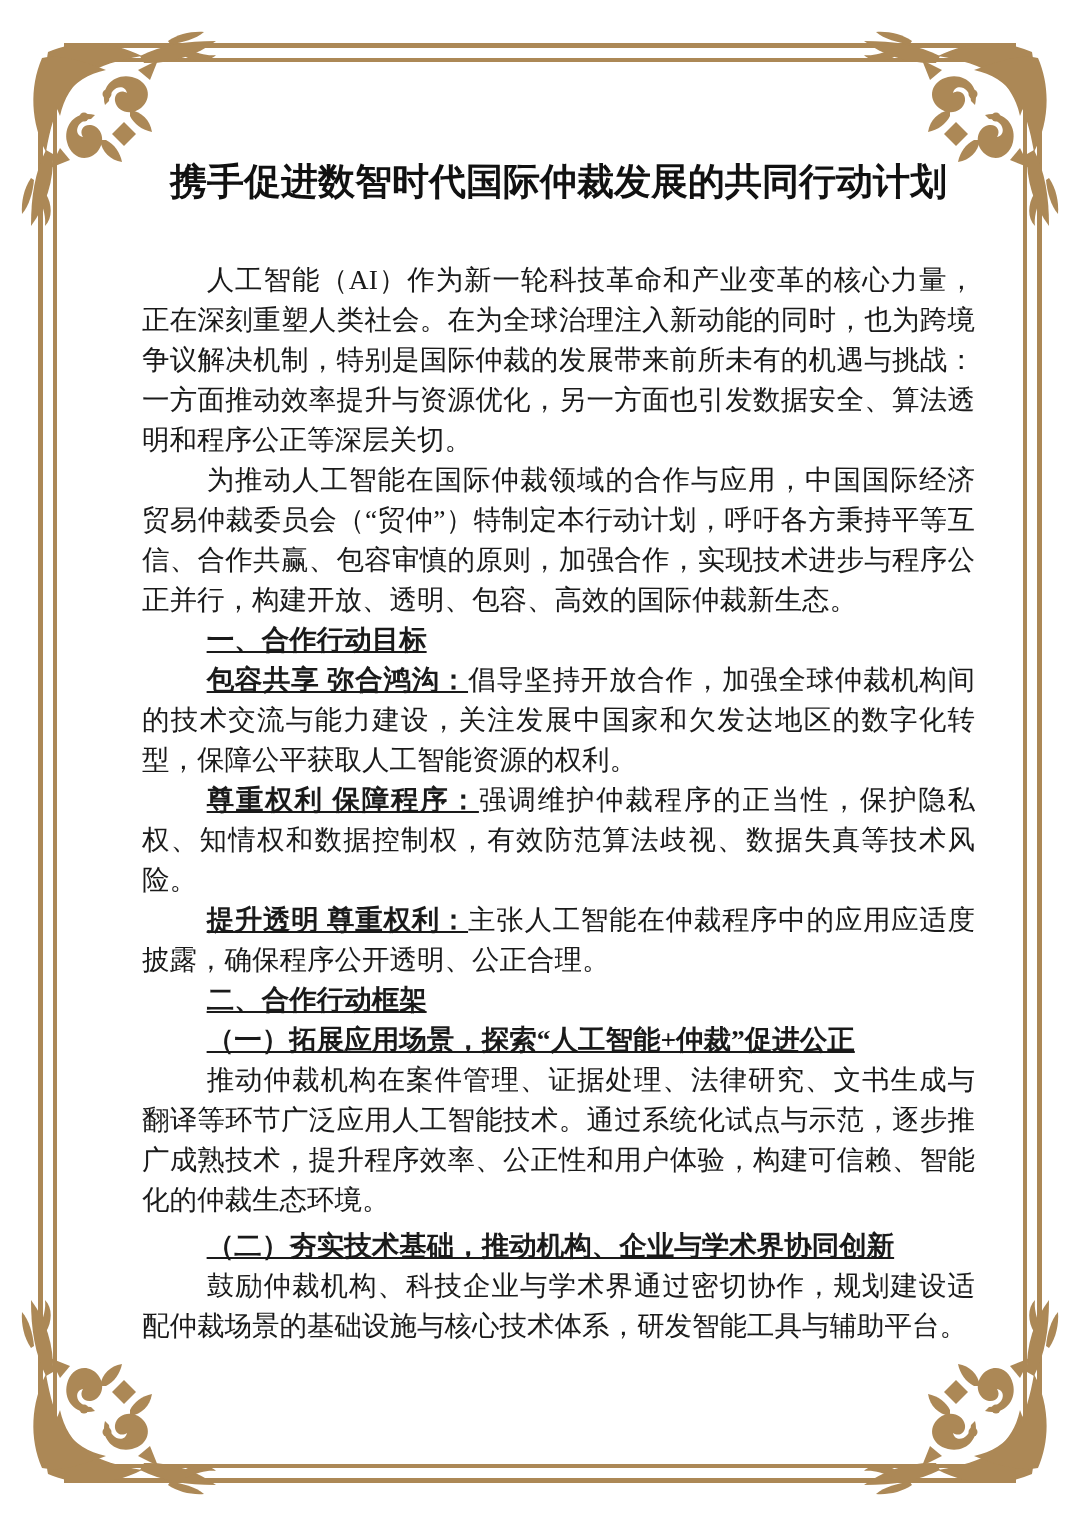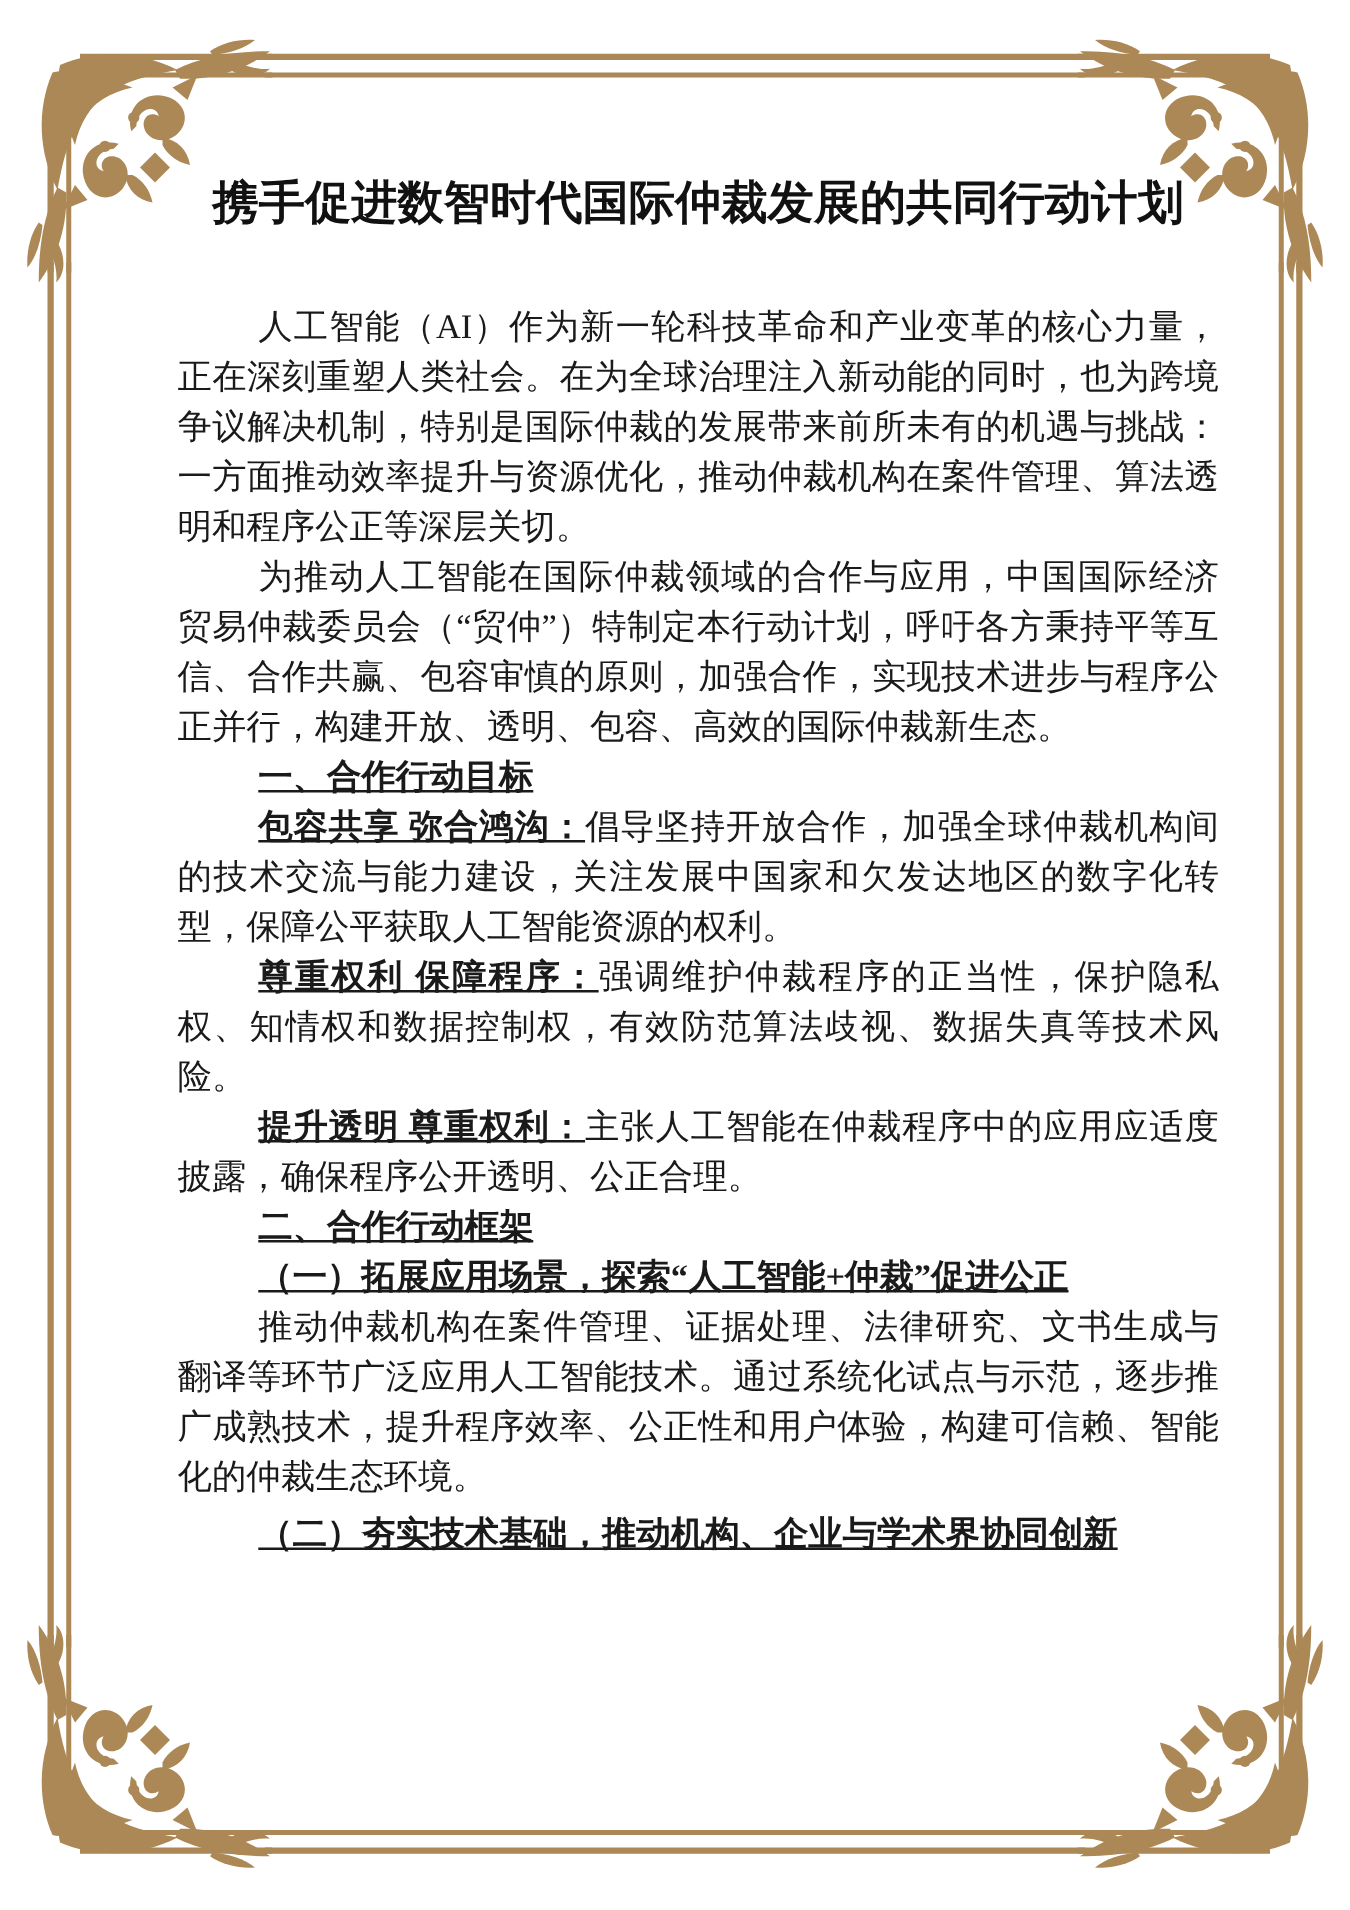--- a/index.html
+++ b/index.html
@@ -21,21 +21,21 @@
   .fl.v-outer-left   { top:210px; bottom:210px; left:38px;   width:5px; }
   .fl.v-inner-left   { top:210px; bottom:210px; left:53px;   width:4px; }
   .fl.v-inner-right  { top:210px; bottom:210px; right:53px;  width:4px; }
   .fl.v-outer-right  { top:210px; bottom:210px; right:38px;  width:5px; }
   svg.corner { position:absolute; width:200px; height:200px; fill:var(--gold,#ac8856); }
   svg.corner.tl { left:18px;  top:28px; }
   svg.corner.tr { right:18px; top:28px;    transform:scaleX(-1); }
   svg.corner.bl { left:18px;  bottom:30px; transform:scaleY(-1); }
   svg.corner.br { right:18px; bottom:30px; transform:scale(-1,-1); }
   
-  .content { position:absolute; left:142px; width:833px; top:141px; }
+  .content { position:absolute; left:142px; width:833px; top:160px; }
   .doc-title {
     margin:0 0 56px 0;
     font-size:37px; line-height:44px;
     font-weight:bold; text-align:center;
     letter-spacing:0px; color:#111;
   }
   .doc-body p {
     margin:0;
     font-size:27.5px; line-height:40px;
     text-align:justify; text-justify:inter-character;
@@ -106,26 +106,27 @@
   <svg class="corner bl" viewBox="0 0 200 200">
       <use href="#corner-flourish"></use>
     </svg>
   <svg class="corner br" viewBox="0 0 200 200">
       <use href="#corner-flourish"></use>
     </svg>
 
   <div class="content">
     <h1 class="doc-title">携手促进数智时代国际仲裁发展的共同行动计划</h1>
     <div class="doc-body">
-        <p class="body"><span class="plain">人工智能（AI）作为新一轮科技革命和产业变革的核心力量，正在深刻重塑人类社会。在为全球治理注入新动能的同时，也为跨境争议解决机制，特别是国际仲裁的发展带来前所未有的机遇与挑战：一方面推动效率提升与资源优化，推动仲裁机构在案件管理、算法透明和程序公正等深层关切。</span></p>
+        <p class="body"><span class="plain">人工智能（AI）作为新一轮科技革命和产业变革的核心力量，正在深刻重塑人类社会。在为全球治理注入新动能的同时，也为跨境争议解决机制，特别是国际仲裁的发展带来前所未有的机遇与挑战：一方面推动效率提升与资源优化，另一方面也引发数据安全、算法透明和程序公正等深层关切。</span></p>
         <p class="body"><span class="plain">为推动人工智能在国际仲裁领域的合作与应用，中国国际经济贸易仲裁委员会（“贸仲”）特制定本行动计划，呼吁各方秉持平等互信、合作共赢、包容审慎的原则，加强合作，实现技术进步与程序公正并行，构建开放、透明、包容、高效的国际仲裁新生态。</span></p>
         <p class="heading"><span class="bold">一、合作行动目标</span></p>
         <p class="body"><span class="bold">包容共享 弥合鸿沟：</span><span class="plain">倡导坚持开放合作，加强全球仲裁机构间的技术交流与能力建设，关注发展中国家和欠发达地区的数字化转型，保障公平获取人工智能资源的权利。</span></p>
         <p class="body"><span class="bold">尊重权利 保障程序：</span><span class="plain">强调维护仲裁程序的正当性，保护隐私权、知情权和数据控制权，有效防范算法歧视、数据失真等技术风险。</span></p>
         <p class="body"><span class="bold">提升透明 尊重权利：</span><span class="plain">主张人工智能在仲裁程序中的应用应适度披露，确保程序公开透明、公正合理。</span></p>
         <p class="heading"><span class="bold">二、合作行动框架</span></p>
         <p class="subheading"><span class="bold">（一）拓展应用场景，探索“人工智能+仲裁”促进公正</span></p>
         <p class="body"><span class="plain">推动仲裁机构在案件管理、证据处理、法律研究、文书生成与翻译等环节广泛应用人工智能技术。通过系统化试点与示范，逐步推广成熟技术，提升程序效率、公正性和用户体验，构建可信赖、智能化的仲裁生态环境。</span></p>
         <p class="subheading spaced"><span class="bold">（二）夯实技术基础，推动机构、企业与学术界协同创新</span></p>
+        <p class="body"><span class="plain">鼓励仲裁机构、科技企业与学术界通过密切协作，规划建设适配仲裁场景的基础设施与核心技术体系，研发智能工具与辅助平台。</span></p>
       </div>
   </div>
 
 </div>
 
 </body></html>

